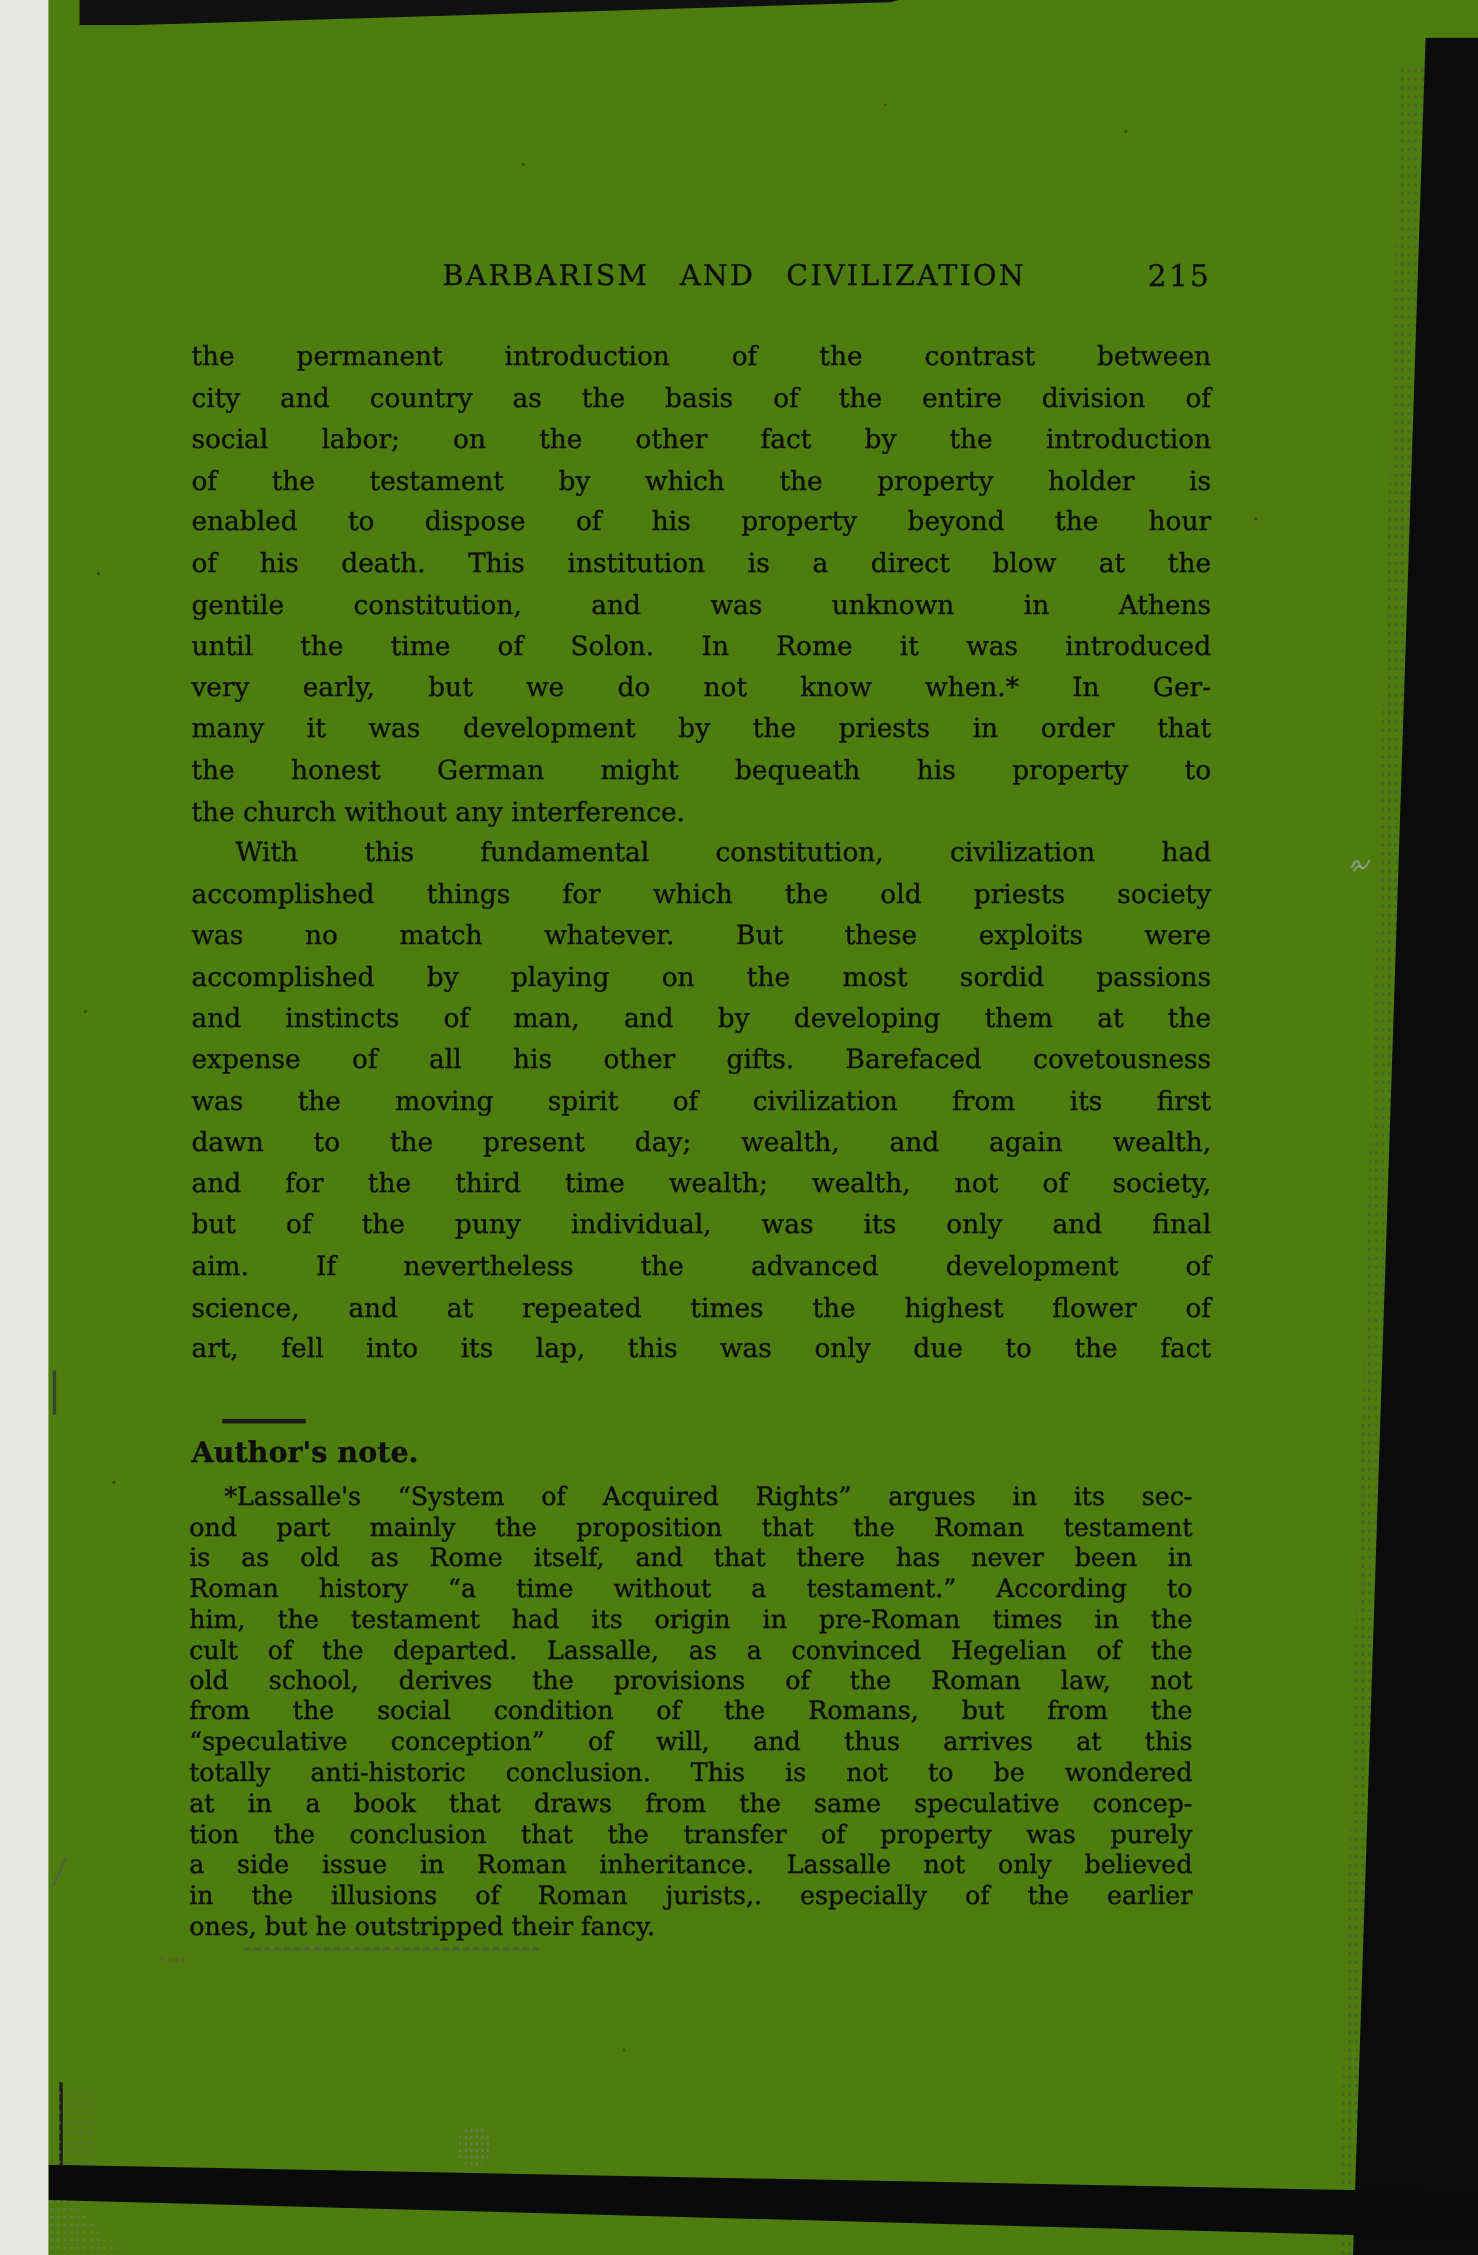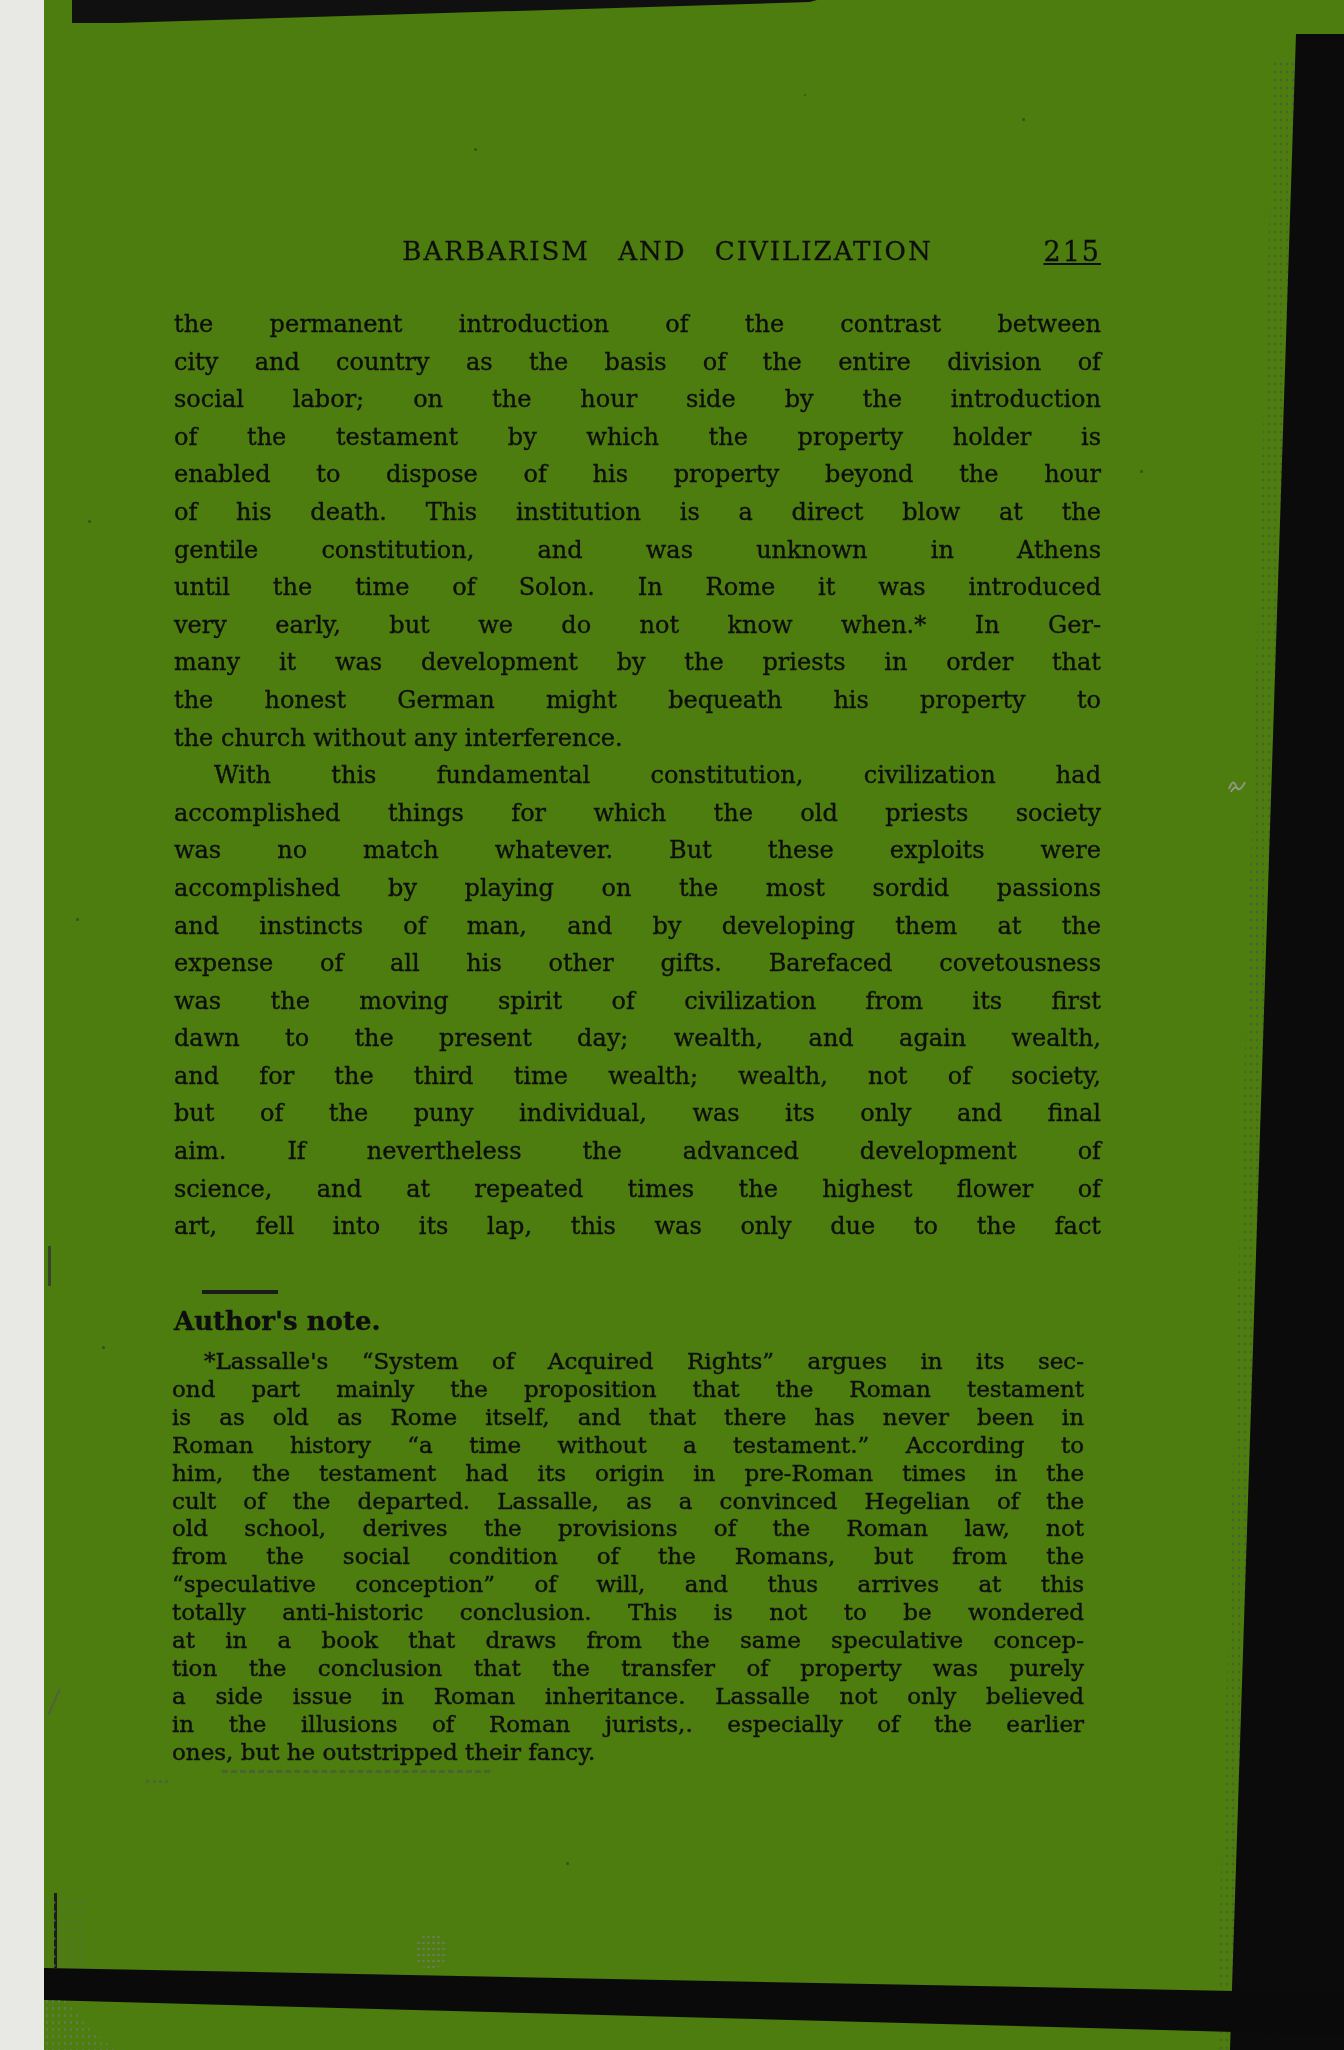--- a/index.html
+++ b/index.html
@@ -64,21 +64,21 @@
   
   .content{position:absolute;left:130px;top:0;width:927px;}
 
   .running-head{position:absolute;top:236px;left:0;width:100%;height:34px;}
   .running-title{
     position:absolute;left:50%;transform:translateX(-50%);margin-left:30px;
     font-size:26px;letter-spacing:2px;word-spacing:18px;white-space:nowrap;
     -webkit-text-stroke:.3px #0e0e0e;
   }
   .page-number{
-    position:absolute;right:0;top:0;font-size:27px;letter-spacing:2px;text-decoration:underline;
+    position:absolute;right:0;top:0;font-size:27px;letter-spacing:2px;
     -webkit-text-stroke:.3px #0e0e0e;
   }
 
   .body-text{position:absolute;top:306px;left:0;width:927px;
     font-size:24px;-webkit-text-stroke:.35px #0e0e0e;}
   .body-text .line{line-height:37.6px;text-align:justify;text-align-last:justify;white-space:normal;}
   .para-1 .line:last-child{text-align-last:left;}
   .para-2 .line:first-child{text-indent:40px;}
 
   .note-rule{position:absolute;top:1290px;left:28px;width:76px;height:4px;background:#1b1b1b;}
@@ -130,21 +130,21 @@
 
     <div class="running-head">
       <span class="running-title">BARBARISM AND CIVILIZATION</span>
       <span class="page-number">215</span>
     </div>
 
     <div class="body-text">
       <div class="para-1">
           <div class="line">the permanent introduction of the contrast between</div>
           <div class="line">city and country as the basis of the entire division of</div>
-          <div class="line">social labor; on the hour side by the introduction</div>
+          <div class="line">social labor; on the other fact by the introduction</div>
           <div class="line">of the testament by which the property holder is</div>
           <div class="line">enabled to dispose of his property beyond the hour</div>
           <div class="line">of his death. This institution is a direct blow at the</div>
           <div class="line">gentile constitution, and was unknown in Athens</div>
           <div class="line">until the time of Solon. In Rome it was introduced</div>
           <div class="line">very early, but we do not know when.* In Ger-</div>
           <div class="line">many it was development by the priests in order that</div>
           <div class="line">the honest German might bequeath his property to</div>
           <div class="line">the church without any interference.</div>
         </div>

